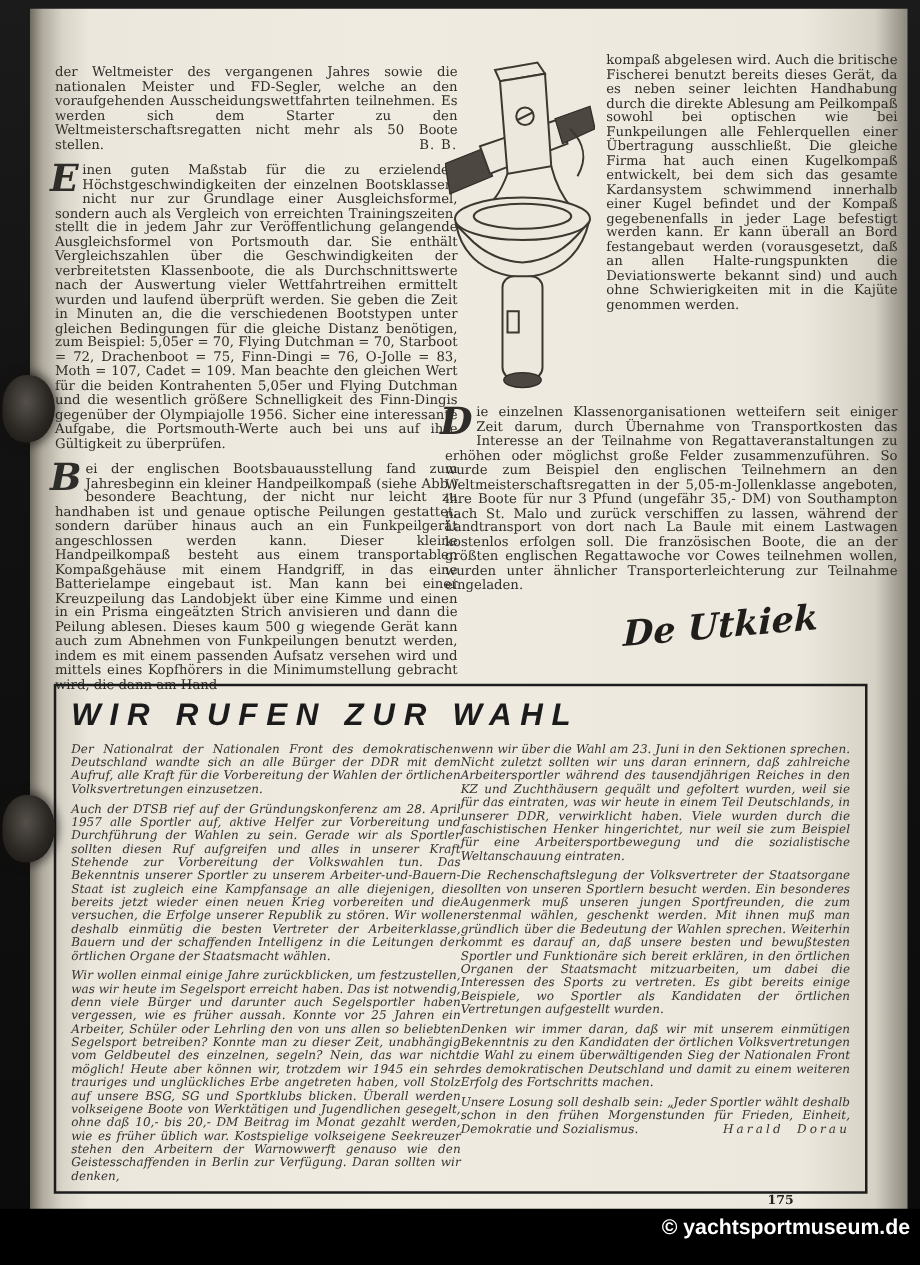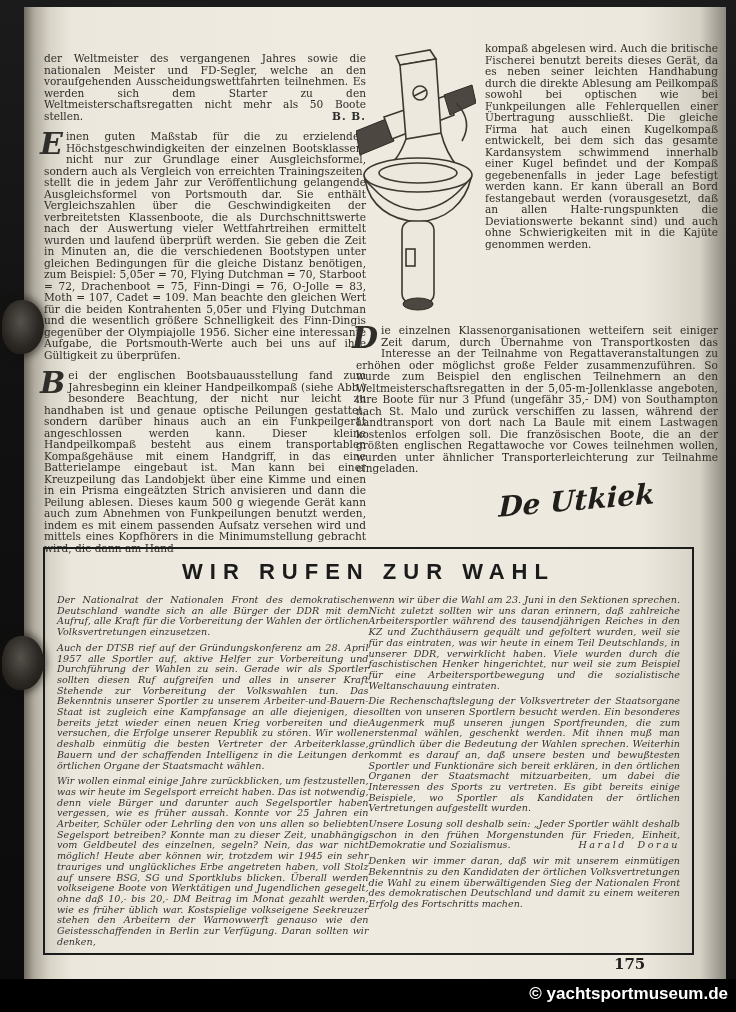--- a/index.html
+++ b/index.html
@@ -14,39 +14,39 @@
   .screw{position:absolute;left:2px;width:42px;height:54px;
          background:radial-gradient(ellipse at 45% 40%,#55504a 0%,#2b2824 55%,#15130f 100%);
          border-radius:48% 52% 55% 45%;box-shadow:0 0 7px 3px rgba(18,16,12,.55);}
   .screw-1{top:300px;}
   .screw-2{top:636px;}
   
   .col-left{position:absolute;left:20px;top:46px;width:322px;}
   .col-right{position:absolute;left:332px;top:36px;width:362px;}
   .body-p{font-size:10.6px;line-height:11.5px;text-align:justify;margin:0 0 9px;hyphens:auto;}
   .dropcap{float:left;font-style:italic;font-weight:700;font-size:30px;line-height:25px;margin:0 3px 0 -4px;}
-  .sig-right{float:right;font-weight:700;letter-spacing:1px;}
+  .sig-right{float:right;font-weight:400;letter-spacing:1px;}
   .figure{float:left;width:120px;height:272px;margin:0 9px 4px 0;}
   .clear-p{clear:left;padding-top:6px;}
   .signature{margin:8px 24px 0 auto;width:235px;text-align:center;
              font-style:italic;font-weight:700;font-size:28px;color:#1f1e1b;
              transform:rotate(-5deg) skewX(-6deg);}
   
   .election-box{position:absolute;left:19px;top:540px;width:651px;height:408px;
                 border:2px solid #1c1c1c;padding:7px 12px;box-sizing:border-box;overflow:hidden;}
-  .box-title{text-align:center;font-family:"Liberation Sans",sans-serif;font-weight:700;
-             font-size:22px;line-height:28px;letter-spacing:7px;margin:2px 0 9px;color:#1b1b1b;}
+  .box-title{text-align:left;font-family:"Liberation Sans",sans-serif;font-weight:700;
+             font-size:25px;line-height:28px;letter-spacing:7px;margin:2px 0 9px;color:#1b1b1b;font-style:italic;}
   .box-cols{display:flex;}
   .bcol{flex:1;}
   .bcol p{font-style:italic;font-size:9.6px;line-height:10.7px;text-align:justify;
           margin:0 0 5px;hyphens:auto;color:#343230;}
   .author{float:right;letter-spacing:2.5px;word-spacing:5px;}
-  .page-number{position:absolute;left:590px;top:948px;font-weight:700;font-size:15px;color:#232220;}
+  .page-number{position:absolute;left:590px;top:948px;font-weight:700;font-size:10px;color:#232220;}
   
-  .watermark-bar{position:absolute;left:0;bottom:0;width:736px;height:33px;background:#000;}
+  .watermark-bar{position:absolute;left:0;bottom:0;width:736px;height:45px;background:#000;}
   .watermark-text{position:absolute;right:8px;top:5px;color:#fff;
                   font-family:"Liberation Sans",sans-serif;font-weight:700;font-size:17px;}
   svg .ln{stroke:#3c3831;stroke-width:1.6;fill:none;}
   svg .fill-light{fill:#ece8dd;stroke:#3c3831;stroke-width:1.6;}
   svg .fill-dark{fill:#4c4741;stroke:#2e2b26;stroke-width:1;}
 </style>
 </head>
 <body>
 
 <div class="scene">
@@ -86,22 +86,22 @@
       <div class="box-title">WIR RUFEN ZUR WAHL</div>
       <div class="box-cols">
         <div class="bcol">
           <p>Der Nationalrat der Nationalen Front des demokratischen Deutschland wandte sich an alle Bürger der DDR mit dem Aufruf, alle Kraft für die Vorbereitung der Wahlen der örtlichen Volksvertretungen einzusetzen.</p>
           <p>Auch der DTSB rief auf der Gründungskonferenz am 28. April 1957 alle Sportler auf, aktive Helfer zur Vorbereitung und Durchführung der Wahlen zu sein. Gerade wir als Sportler sollten diesen Ruf aufgreifen und alles in unserer Kraft Stehende zur Vorbereitung der Volkswahlen tun. Das Bekenntnis unserer Sportler zu unserem Arbeiter-und-Bauern-Staat ist zugleich eine Kampfansage an alle diejenigen, die bereits jetzt wieder einen neuen Krieg vorbereiten und die versuchen, die Erfolge unserer Republik zu stören. Wir wollen deshalb einmütig die besten Vertreter der Arbeiterklasse, Bauern und der schaffenden Intelligenz in die Leitungen der örtlichen Organe der Staatsmacht wählen.</p>
           <p>Wir wollen einmal einige Jahre zurückblicken, um festzustellen, was wir heute im Segelsport erreicht haben. Das ist notwendig, denn viele Bürger und darunter auch Segelsportler haben vergessen, wie es früher aussah. Konnte vor 25 Jahren ein Arbeiter, Schüler oder Lehrling den von uns allen so beliebten Segelsport betreiben? Konnte man zu dieser Zeit, unabhängig vom Geldbeutel des einzelnen, segeln? Nein, das war nicht möglich! Heute aber können wir, trotzdem wir 1945 ein sehr trauriges und unglückliches Erbe angetreten haben, voll Stolz auf unsere BSG, SG und Sportklubs blicken. Überall werden volkseigene Boote von Werktätigen und Jugendlichen gesegelt, ohne daß 10,- bis 20,- DM Beitrag im Monat gezahlt werden, wie es früher üblich war. Kostspielige volkseigene Seekreuzer stehen den Arbeitern der Warnowwerft genauso wie den Geistesschaffenden in Berlin zur Verfügung. Daran sollten wir denken,</p>
         </div>
         <div class="bcol">
           <p>wenn wir über die Wahl am 23. Juni in den Sektionen sprechen. Nicht zuletzt sollten wir uns daran erinnern, daß zahlreiche Arbeitersportler während des tausendjährigen Reiches in den KZ und Zuchthäusern gequält und gefoltert wurden, weil sie für das eintraten, was wir heute in einem Teil Deutschlands, in unserer DDR, verwirklicht haben. Viele wurden durch die faschistischen Henker hingerichtet, nur weil sie zum Beispiel für eine Arbeitersportbewegung und die sozialistische Weltanschauung eintraten.</p>
           <p>Die Rechenschaftslegung der Volksvertreter der Staatsorgane sollten von unseren Sportlern besucht werden. Ein besonderes Augenmerk muß unseren jungen Sportfreunden, die zum erstenmal wählen, geschenkt werden. Mit ihnen muß man gründlich über die Bedeutung der Wahlen sprechen. Weiterhin kommt es darauf an, daß unsere besten und bewußtesten Sportler und Funktionäre sich bereit erklären, in den örtlichen Organen der Staatsmacht mitzuarbeiten, um dabei die Interessen des Sports zu vertreten. Es gibt bereits einige Beispiele, wo Sportler als Kandidaten der örtlichen Vertretungen aufgestellt wurden.</p>
+          <p>Denken wir immer daran, daß wir mit unserem einmütigen Bekenntnis zu den Kandidaten der örtlichen Volksvertretungen die Wahl zu einem überwältigenden Sieg der Nationalen Front des demokratischen Deutschland und damit zu einem weiteren Erfolg des Fortschritts machen.</p>
           <p><span>Unsere Losung soll deshalb sein: „Jeder Sportler wählt deshalb schon in den frühen Morgenstunden für Frieden, Einheit, Demokratie und Sozialismus.</span> <span class="author">Harald Dorau</span></p>
-          <p>Denken wir immer daran, daß wir mit unserem einmütigen Bekenntnis zu den Kandidaten der örtlichen Volksvertretungen die Wahl zu einem überwältigenden Sieg der Nationalen Front des demokratischen Deutschland und damit zu einem weiteren Erfolg des Fortschritts machen.</p>
         </div>
       </div>
     </div>
 
     <div class="page-number">175</div>
   </div>
 
   <div class="screw screw-1"></div>
   <div class="screw screw-2"></div>
 

